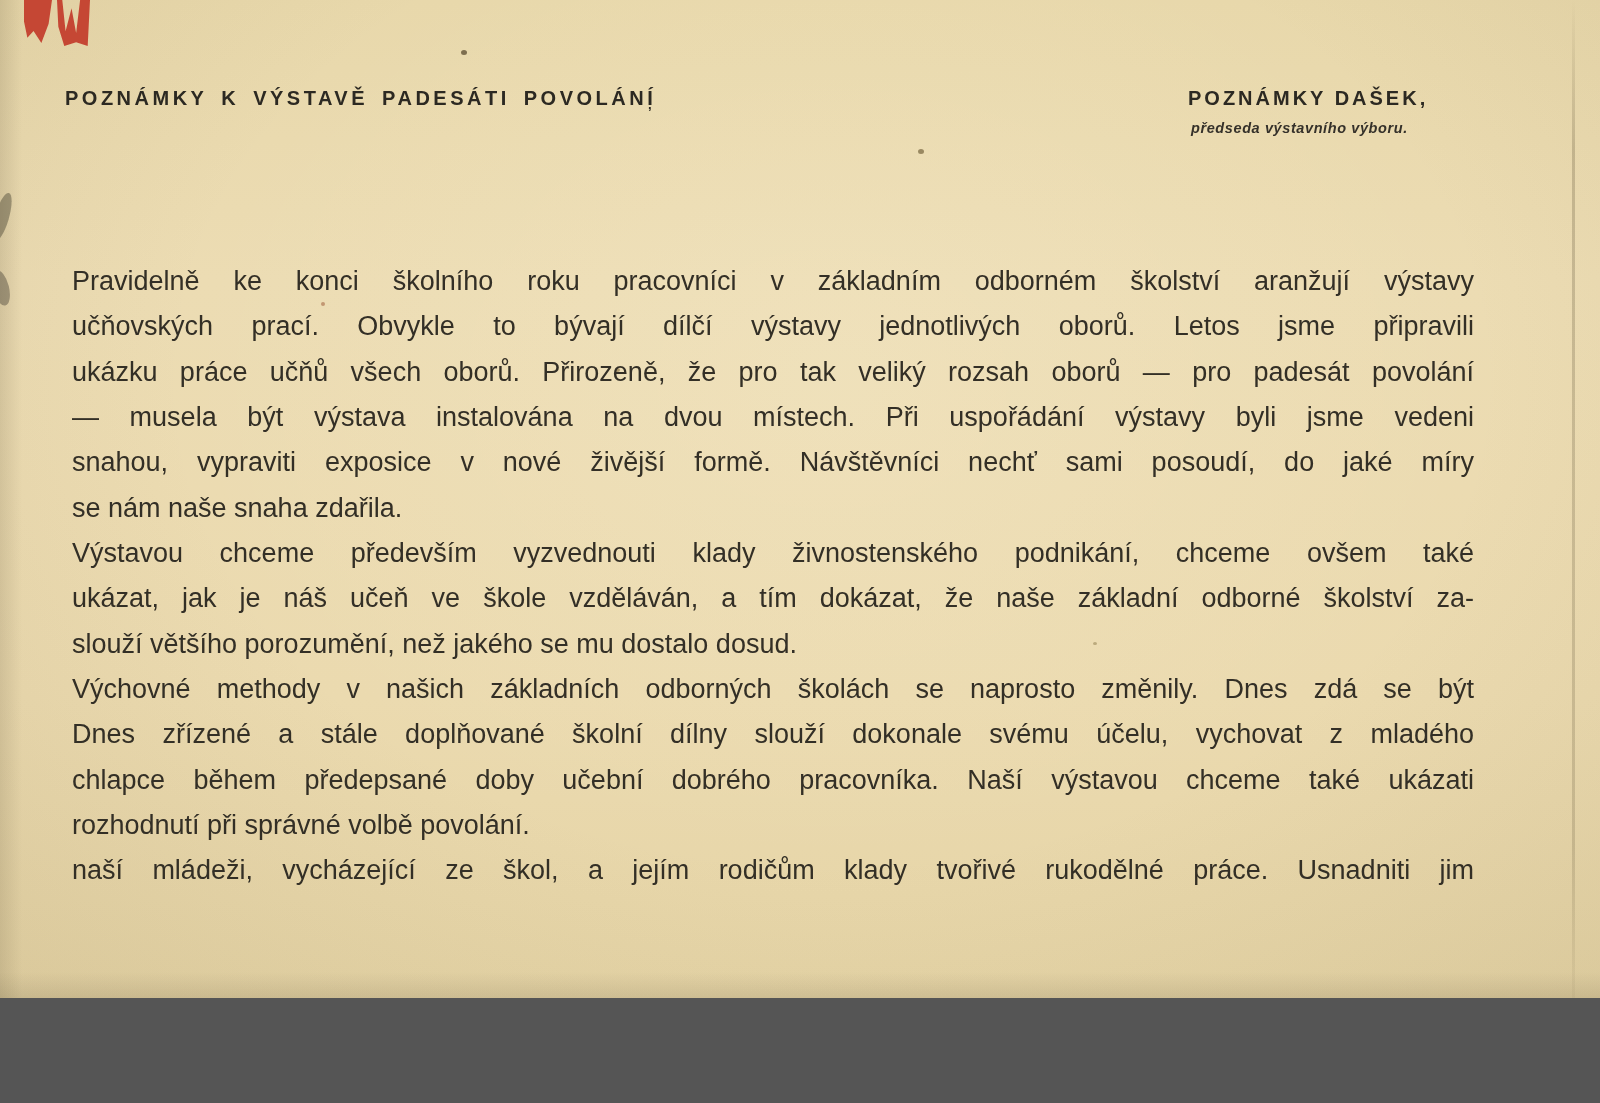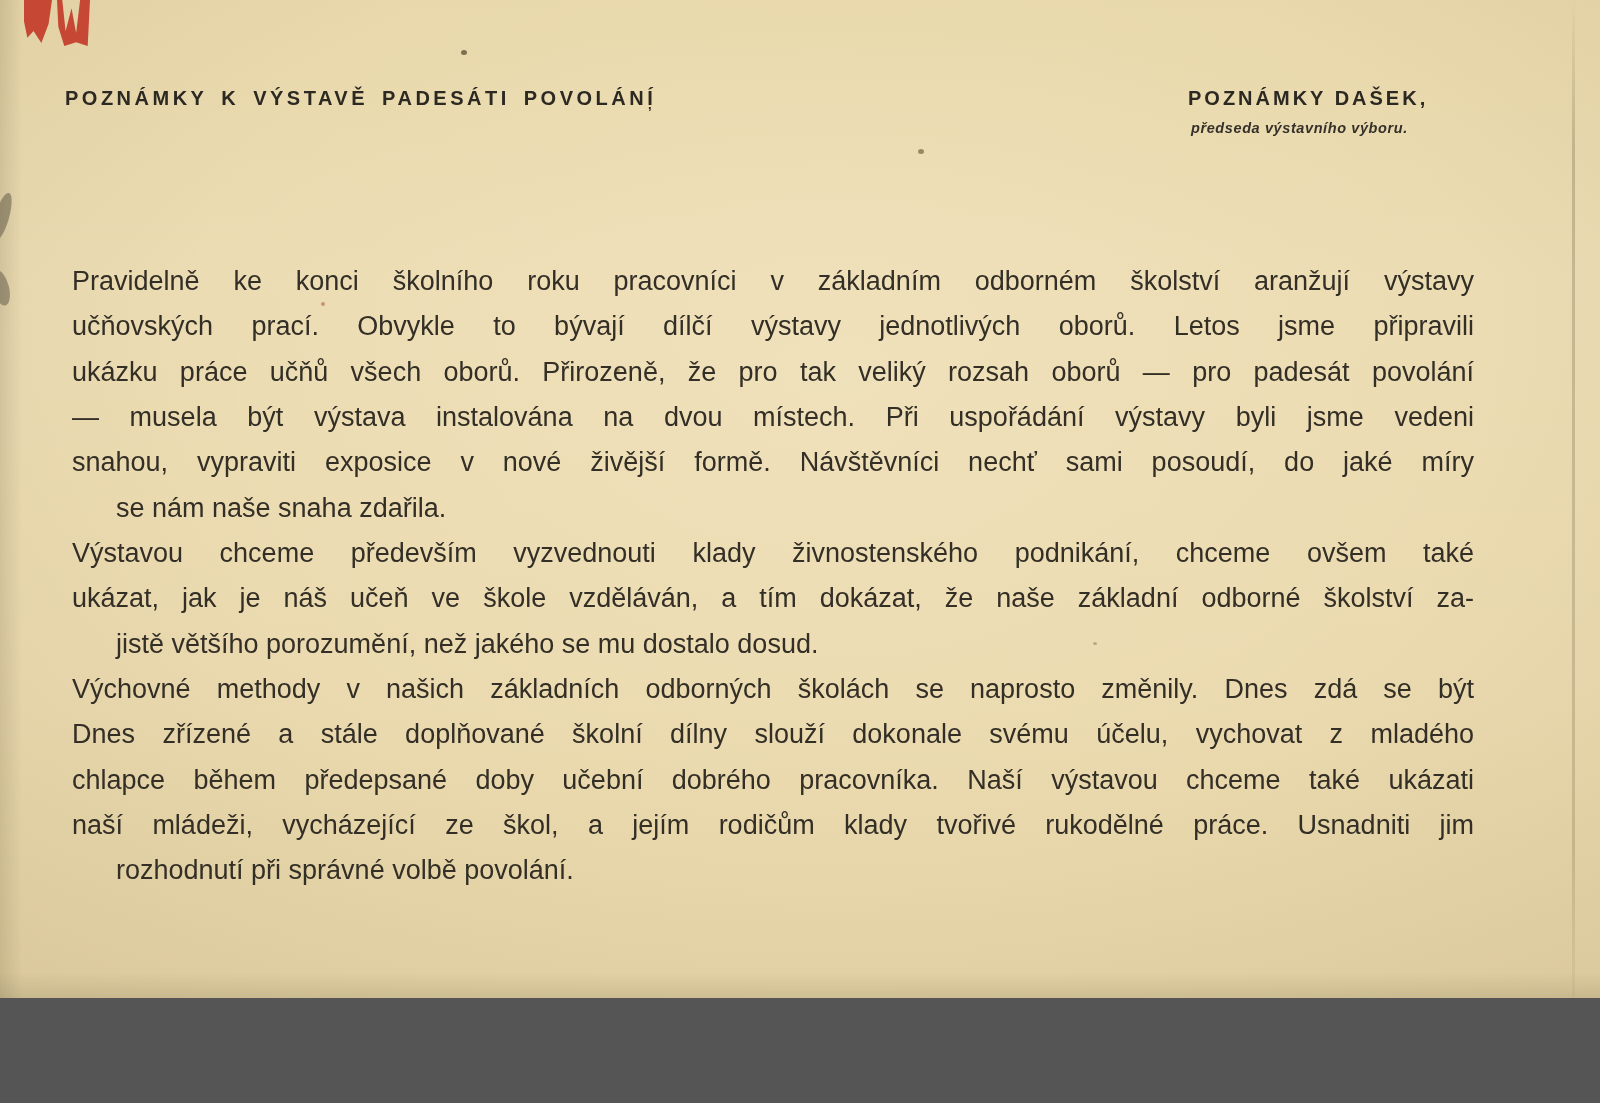--- a/index.html
+++ b/index.html
@@ -74,21 +74,21 @@
     position: absolute; left: 72px; top: 259px; width: 1402px;
     font-size: 27px; line-height: 45.33px; color: #332f26;
   }
   .line {
     margin: 0;
     text-align: justify;
     text-align-last: justify;
     text-justify: inter-word;
     white-space: normal;
   }
-  .line.last { text-align: left; text-align-last: left; margin-left: 44px; }
+  .line.last { text-align: left; text-align-last: left; }
 
   
   .page-number {
     position: absolute; left: 1432px; top: 1013px;
     font-size: 27px; font-style: italic; color: #332f26;
   }
 </style>
 </head>
 <body>
 
@@ -117,25 +117,25 @@
   <main class="body-text">
     <p class="line">Pravidelně ke konci školního roku pracovníci v základním odborném školství aranžují výstavy</p>
     <p class="line">učňovských prací. Obvykle to bývají dílčí výstavy jednotlivých oborů. Letos jsme připravili</p>
     <p class="line">ukázku práce učňů všech oborů. Přirozeně, že pro tak veliký rozsah oborů — pro padesát povolání</p>
     <p class="line">— musela být výstava instalována na dvou místech. Při uspořádání výstavy byli jsme vedeni</p>
     <p class="line">snahou, vypraviti exposice v nové živější formě. Návštěvníci nechť sami posoudí, do jaké míry</p>
     <p class="line last">se nám naše snaha zdařila.</p>
 
     <p class="line">Výstavou chceme především vyzvednouti klady živnostenského podnikání, chceme ovšem také</p>
     <p class="line">ukázat, jak je náš učeň ve škole vzděláván, a tím dokázat, že naše základní odborné školství za-</p>
-    <p class="line last">jistě většího porozumění, než jakého se mu dostalo dosud.</p>
+    <p class="line last">slouží většího porozumění, než jakého se mu dostalo dosud.</p>
 
     <p class="line">Výchovné methody v našich základních odborných školách se naprosto změnily. Dnes zdá se být</p>
 
     <p class="line">Dnes zřízené a stále doplňované školní dílny slouží dokonale svému účelu, vychovat z mladého</p>
     <p class="line">chlapce během předepsané doby učební dobrého pracovníka. Naší výstavou chceme také ukázati</p>
+    <p class="line last">rozhodnutí při správné volbě povolání.</p>
     <p class="line">naší mládeži, vycházející ze škol, a jejím rodičům klady tvořivé rukodělné práce. Usnadniti jim</p>
-    <p class="line last">rozhodnutí při správné volbě povolání.</p>
   </main>
 
   <div class="page-number">9</div>
 
 </div>
 
 </body></html>

